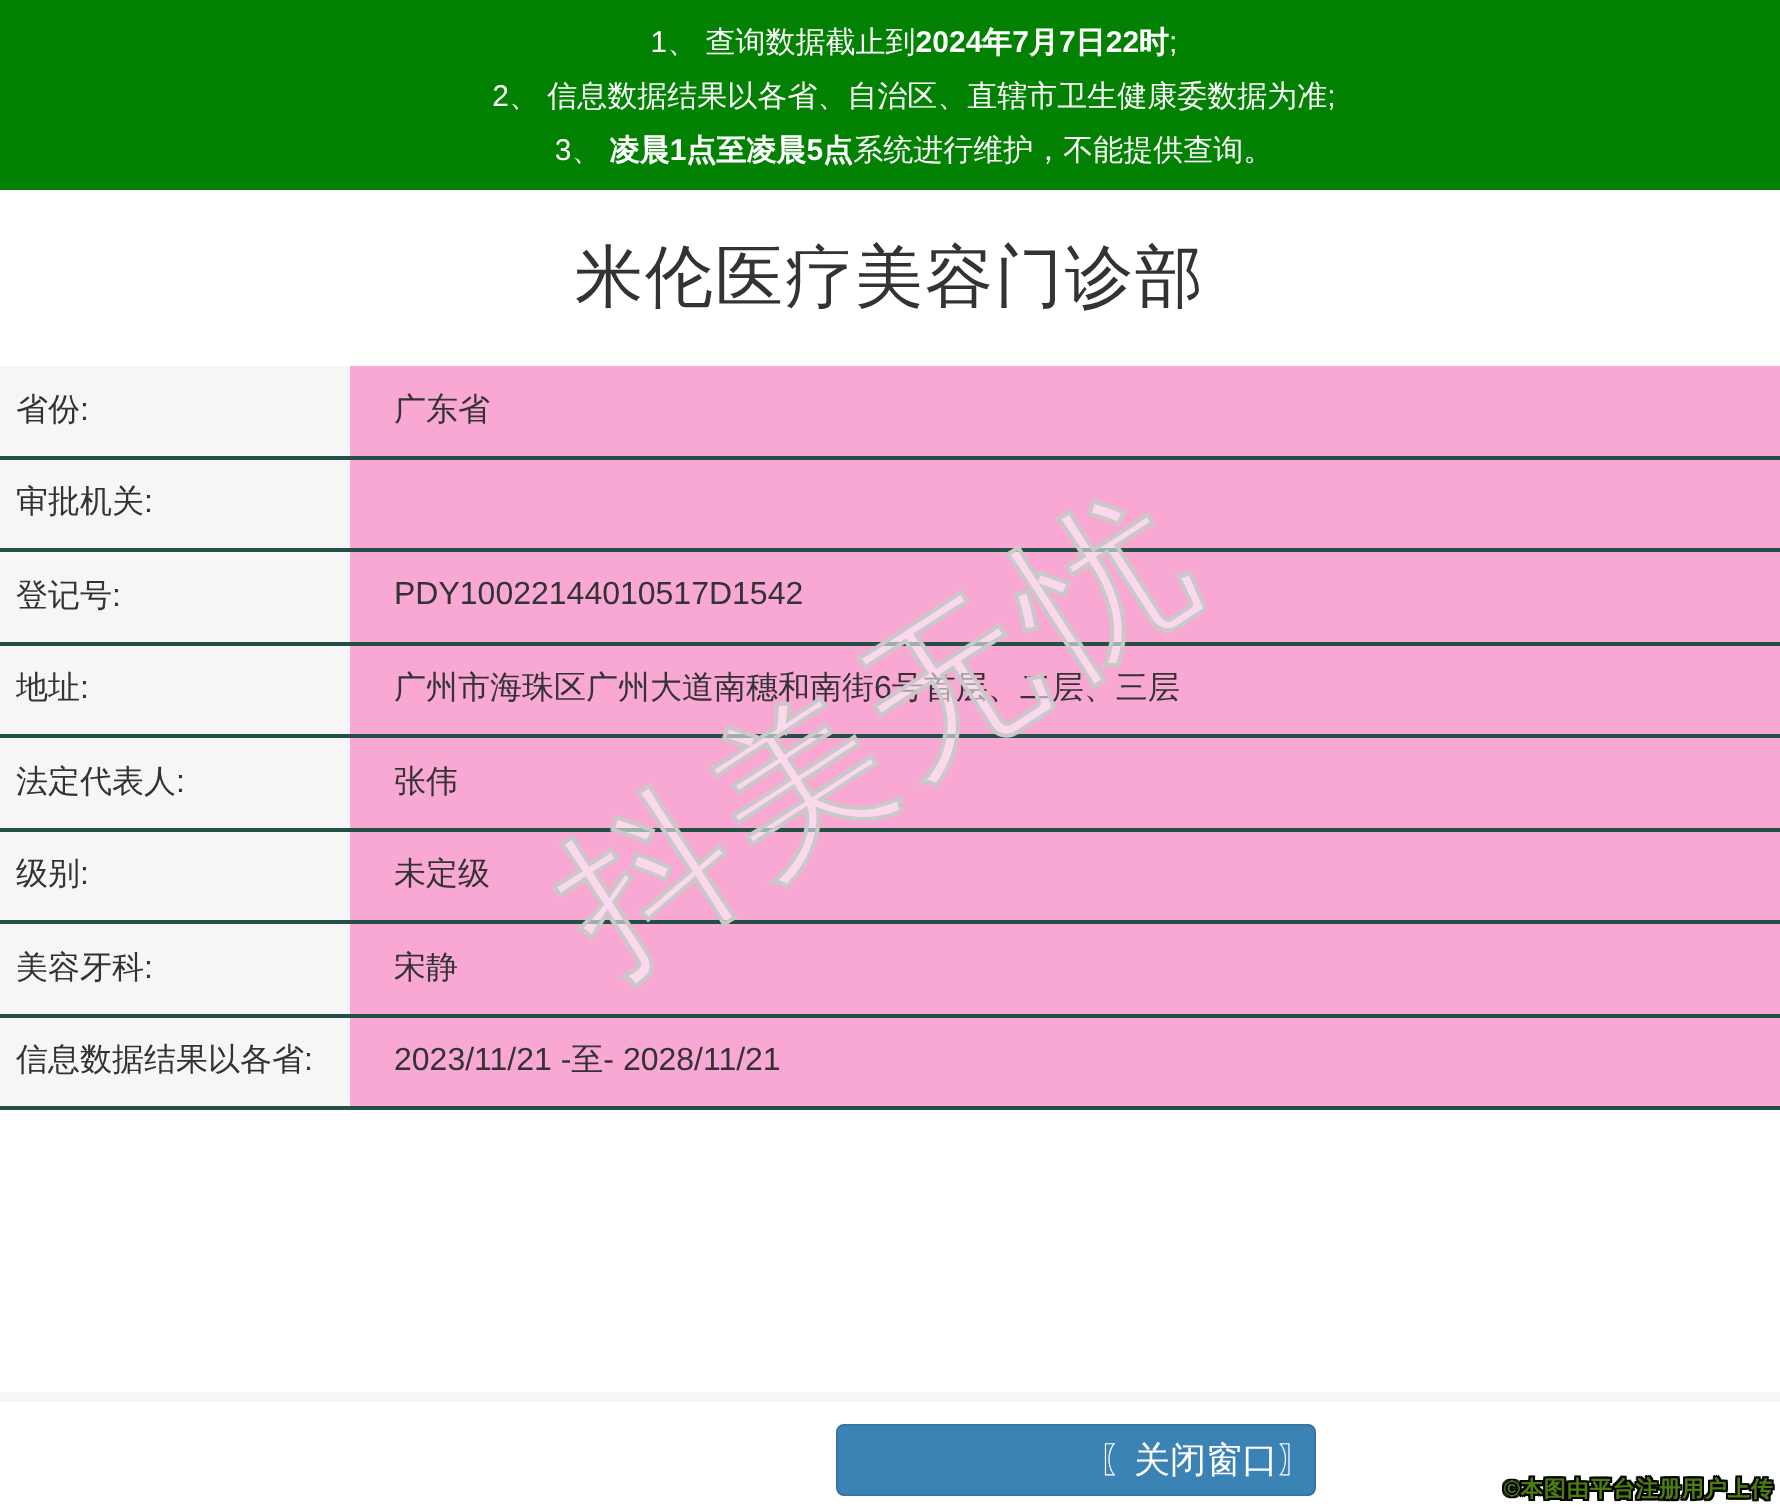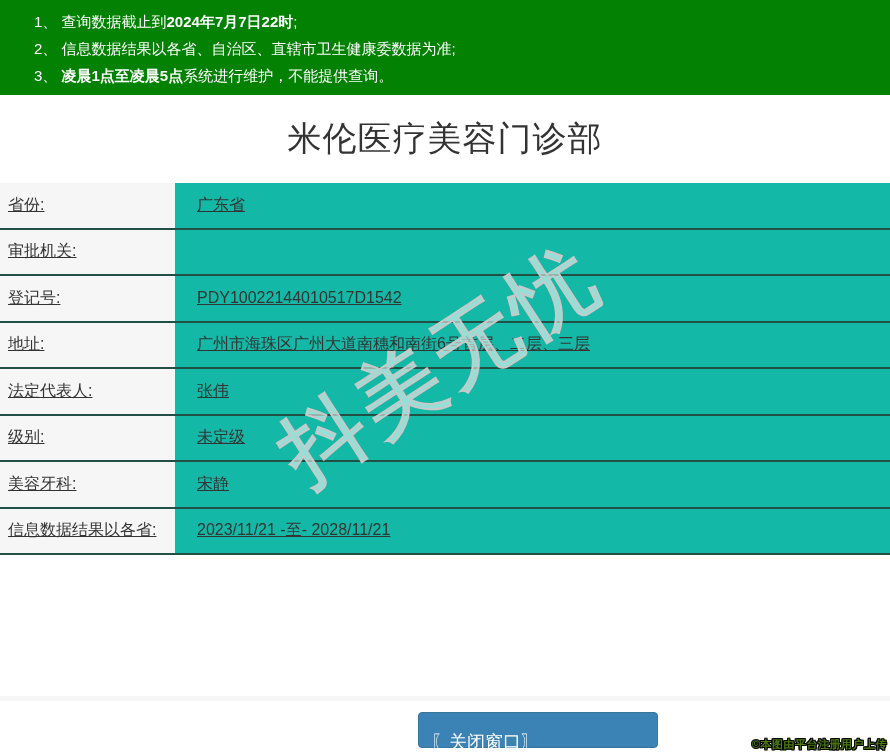--- a/index.html
+++ b/index.html
@@ -9,42 +9,42 @@
     font-family:"Liberation Sans","DejaVu Sans",sans-serif;
     color:#333;
   }
 
   
   .notice-bar {
     position:absolute; top:0; left:0; width:890px; height:95px;
     background:var(--notice-bg,#028102);
     box-sizing:border-box; padding:8px 10px 16px 34px;
     color:#fff;
+    text-align:center;
   }
   .notice-line { font-size:15px; line-height:27px; white-space:nowrap; }
   .notice-line .seg-bold { font-weight:bold; }
 
   
   .page-title-wrap {
     position:absolute; top:95px; left:0; width:890px; height:88px;
     display:flex; align-items:center; justify-content:center;
     box-sizing:border-box;
   }
   .page-title {
     margin:0; font-size:34px; font-weight:400; color:#333; letter-spacing:1px;
     white-space:nowrap;
   }
 
   
   .info-table { position:absolute; top:183px; left:0; width:890px; }
   .info-row {
     display:flex; height:46.5px; box-sizing:border-box;
     border-bottom:2px solid var(--line-color,#235045);
-    background:#14b8a6;
-    text-decoration:underline;
+    background:#f9a8d4;
   }
   .info-label {
     width:175px; box-sizing:border-box; background:var(--label-bg,#f6f6f6);
     display:flex; align-items:center; padding-left:8px;
     font-size:16px; color:#333; flex-shrink:0;
   }
   .info-value {
     flex:1; display:flex; align-items:center; padding-left:22px;
     font-size:16px; color:#333; white-space:nowrap; overflow:hidden;
   }
@@ -64,22 +64,22 @@
   
   .pre-footer-band {
     position:absolute; top:696px; left:0; width:890px; height:5px;
     background:#f6f6f6;
   }
 
   
   .close-btn {
     position:absolute; left:418px; top:712px; width:240px; height:36px;
     background:var(--btn-bg,#3c83b5); border:1px solid #35759e; border-radius:4px;
-    color:#fff; font-size:18px; line-height:34px; text-align:left;
-    cursor:pointer; font-family:inherit; padding:12px;
+    color:#fff; font-size:18px; line-height:34px; text-align:right;
+    cursor:pointer; font-family:inherit; padding:0;
   }
 
   
   .footer-credit {
     position:absolute; right:3px; bottom:2px;
     font-size:11px; font-weight:bold; color:#4d7c0f; letter-spacing:0.5px;
     text-shadow:
       -1px -1px 0 #000, 1px -1px 0 #000, -1px 1px 0 #000, 1px 1px 0 #000,
       -1px 0 0 #000, 1px 0 0 #000, 0 -1px 0 #000, 0 1px 0 #000;
     z-index:10;

